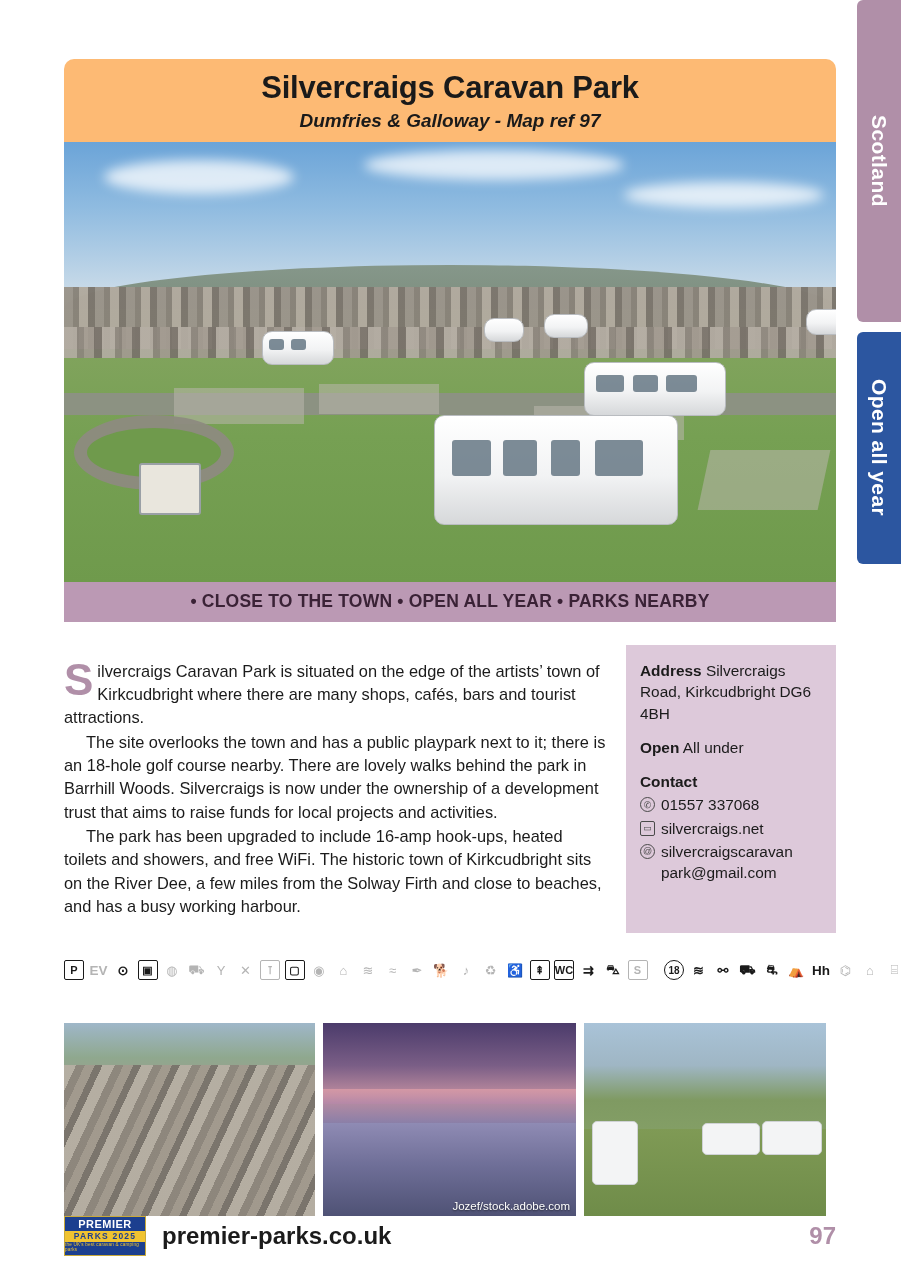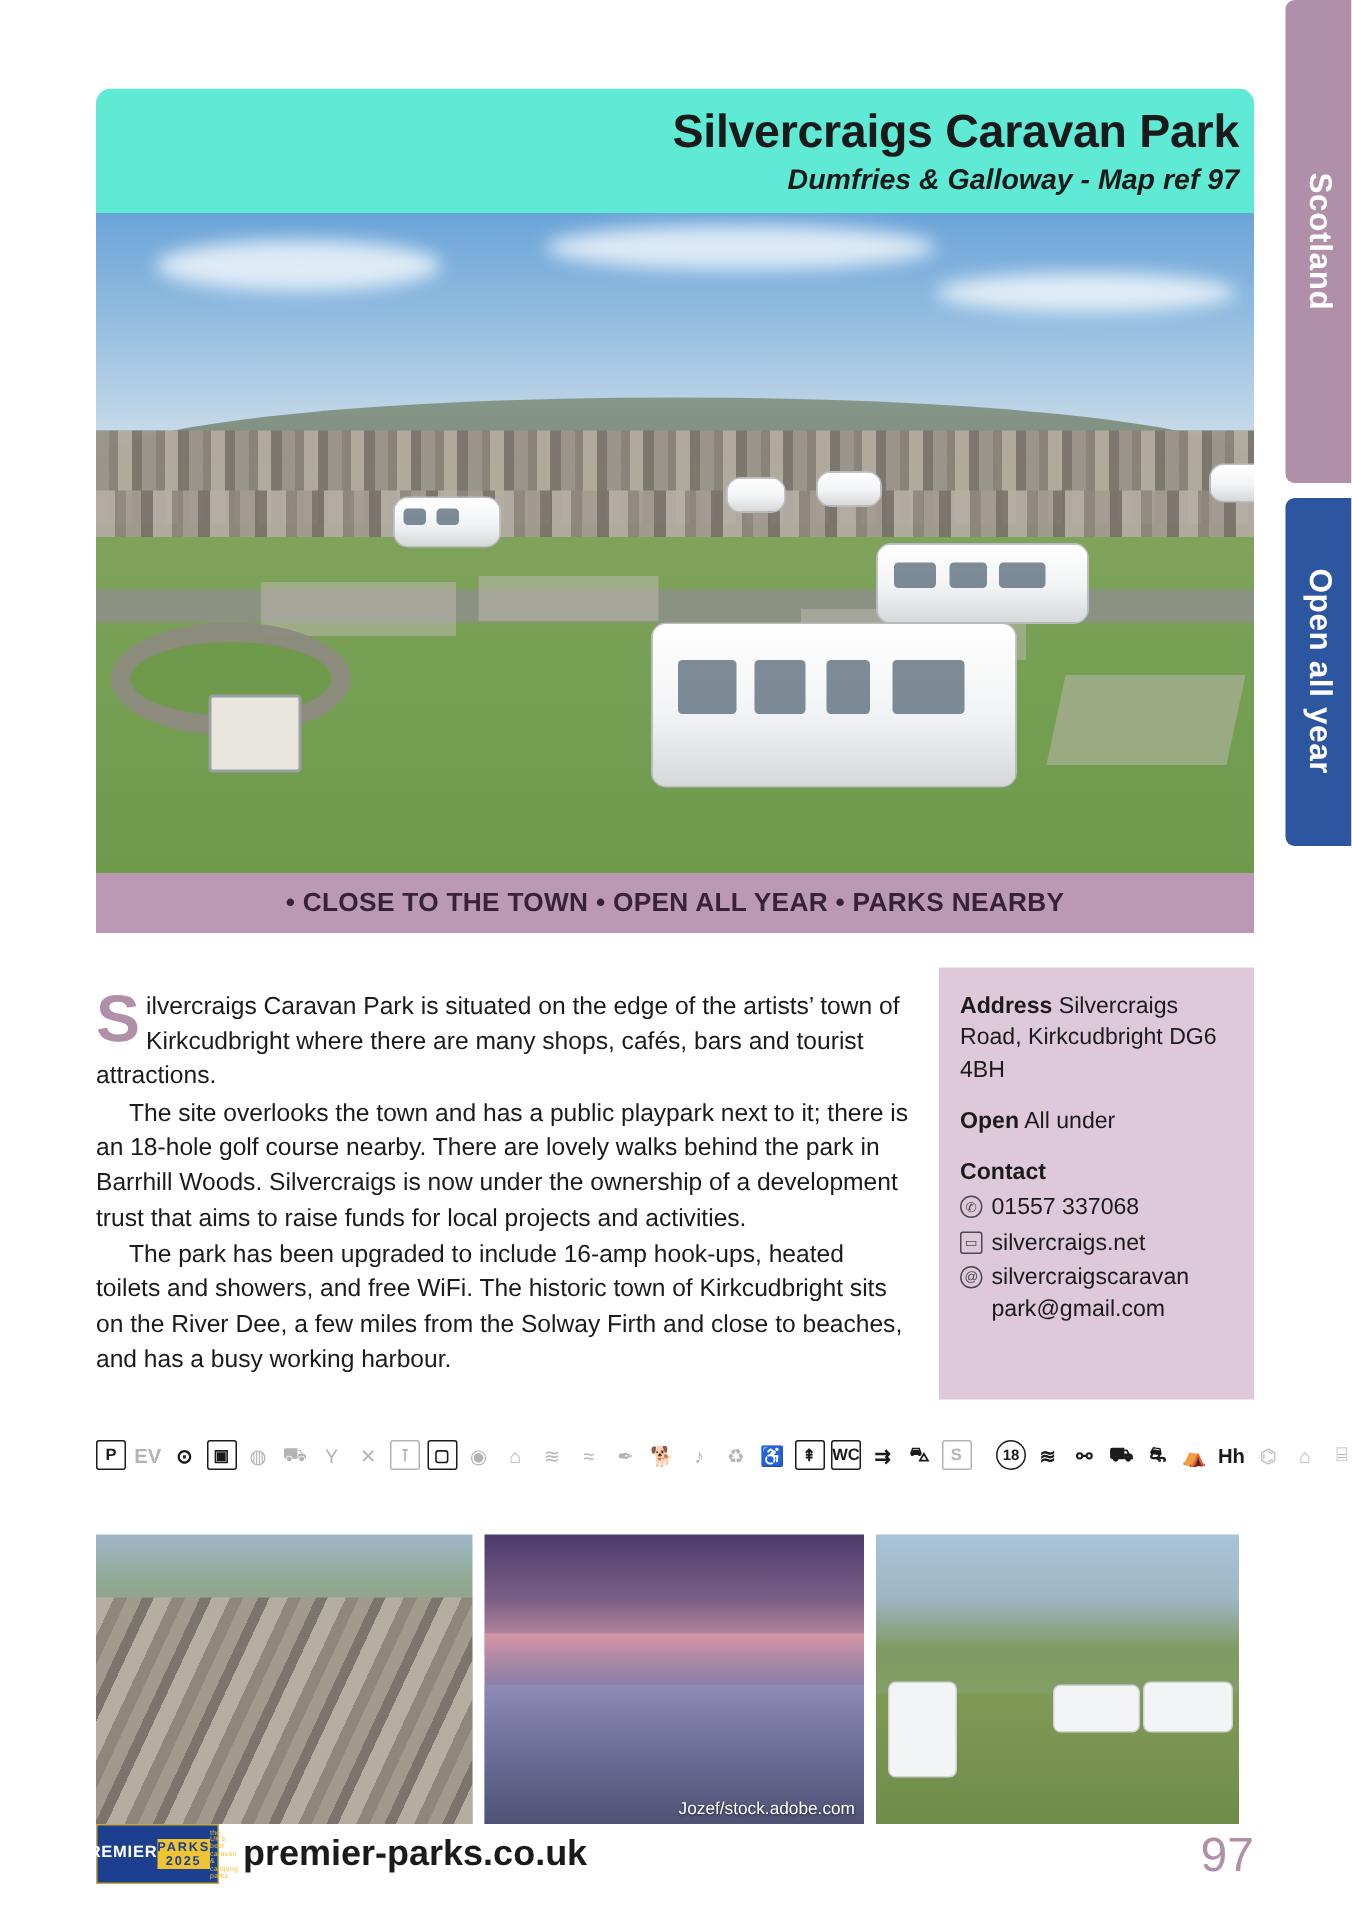--- a/index.html
+++ b/index.html
@@ -47,22 +47,22 @@
   .card {
     position: absolute;
     left: 64px; top: 59px;
     width: 772px;
     background: #ffffff;
     border-radius: 10px 10px 0 0;
     overflow: hidden;
   }
   .card-header {
     padding: 12px 10px 10px 10px;
-    text-align: right;
-    background: #5eead4;
+    text-align: center;
+    background: #fdba74;
   }
   .park-title {
     font-size: 31px;
     font-weight: bold;
     color: #1a1a1a;
     letter-spacing: -0.2px;
     line-height: 1.1;
   }
   .park-sub {
     font-size: 19px;
@@ -298,42 +298,42 @@
     left: 64px; bottom: 24px;
     width: 772px;
     display: flex;
     align-items: center;
   }
   .logo {
     width: 82px; height: 40px;
     border: 1.5px solid #c8a93a;
     background: #1c3f8f;
     color: #ffffff;
-    display: flex; flex-direction: row;
+    display: flex; flex-direction: column;
     align-items: center; justify-content: center;
     line-height: 1.05;
     flex: none;
   }
   .logo .l1 { font-size: 11px; font-weight: bold; letter-spacing: 0.5px; }
   .logo .l2 {
     font-size: 8.5px; font-weight: bold; letter-spacing: 1.2px;
     background: #f0c330; color: #1c3f8f; width: 100%; text-align:center;
     padding: 1px 0;
   }
   .logo .l3 { font-size: 4.6px; color: #f0c330; margin-top: 1px; letter-spacing: 0.2px; }
   .footer-url {
     margin-left: 16px;
     font-size: 24px;
     font-weight: bold;
     color: #1b1b1b;
   }
   .page-num {
     margin-left: auto;
-    font-size: 32px;
-    font-weight: normal;
+    font-size: 24px;
+    font-weight: bold;
     color: #b08fa8;
   }
 </style>
 </head>
 <body>
 
 <div class="page">
 
   <div class="side-tab" id="region-tab">
     <span>Scotland</span>

